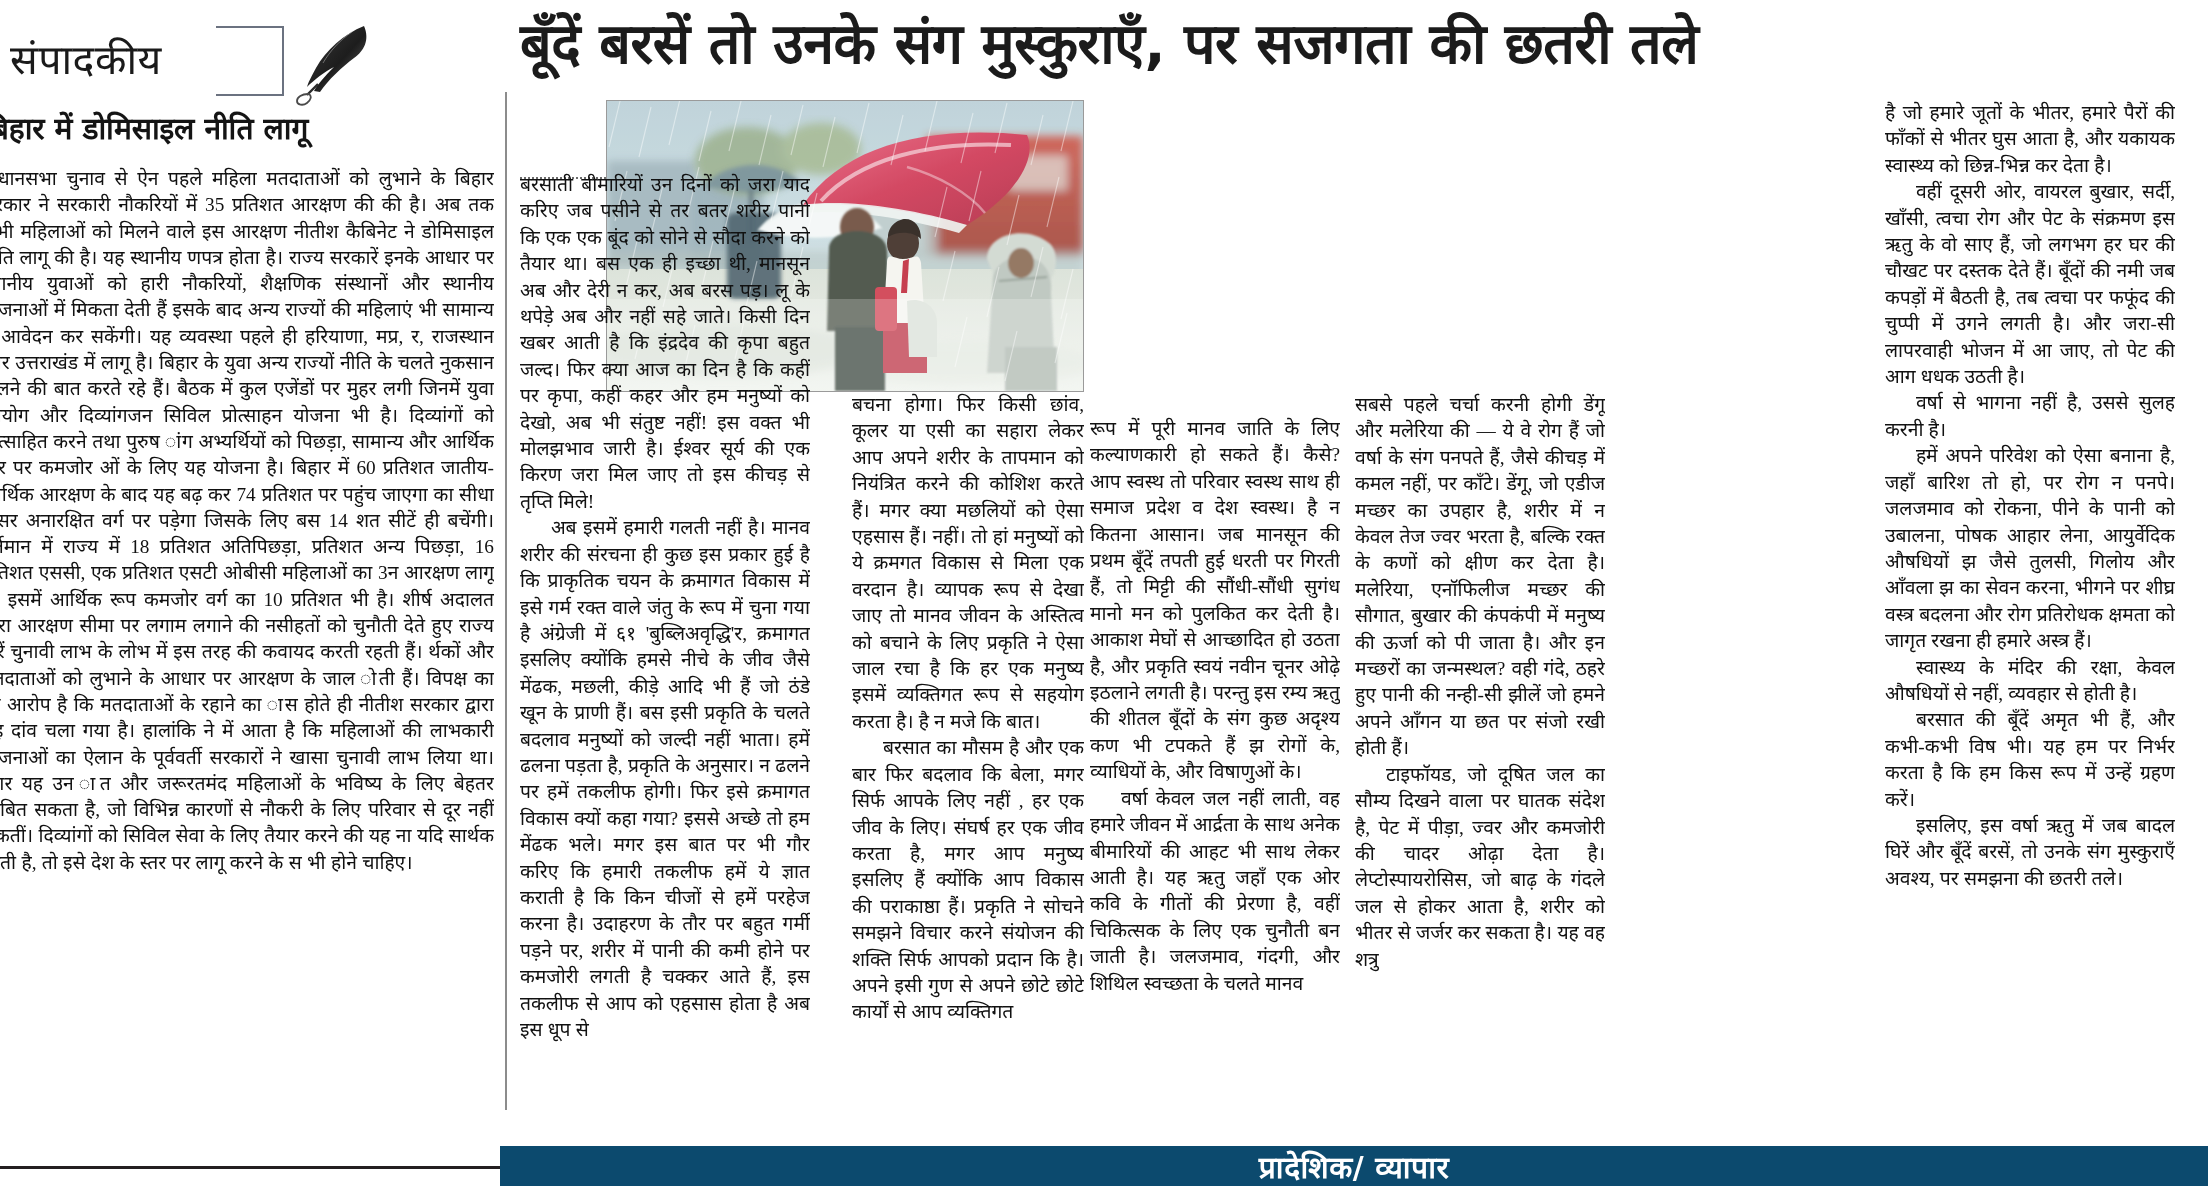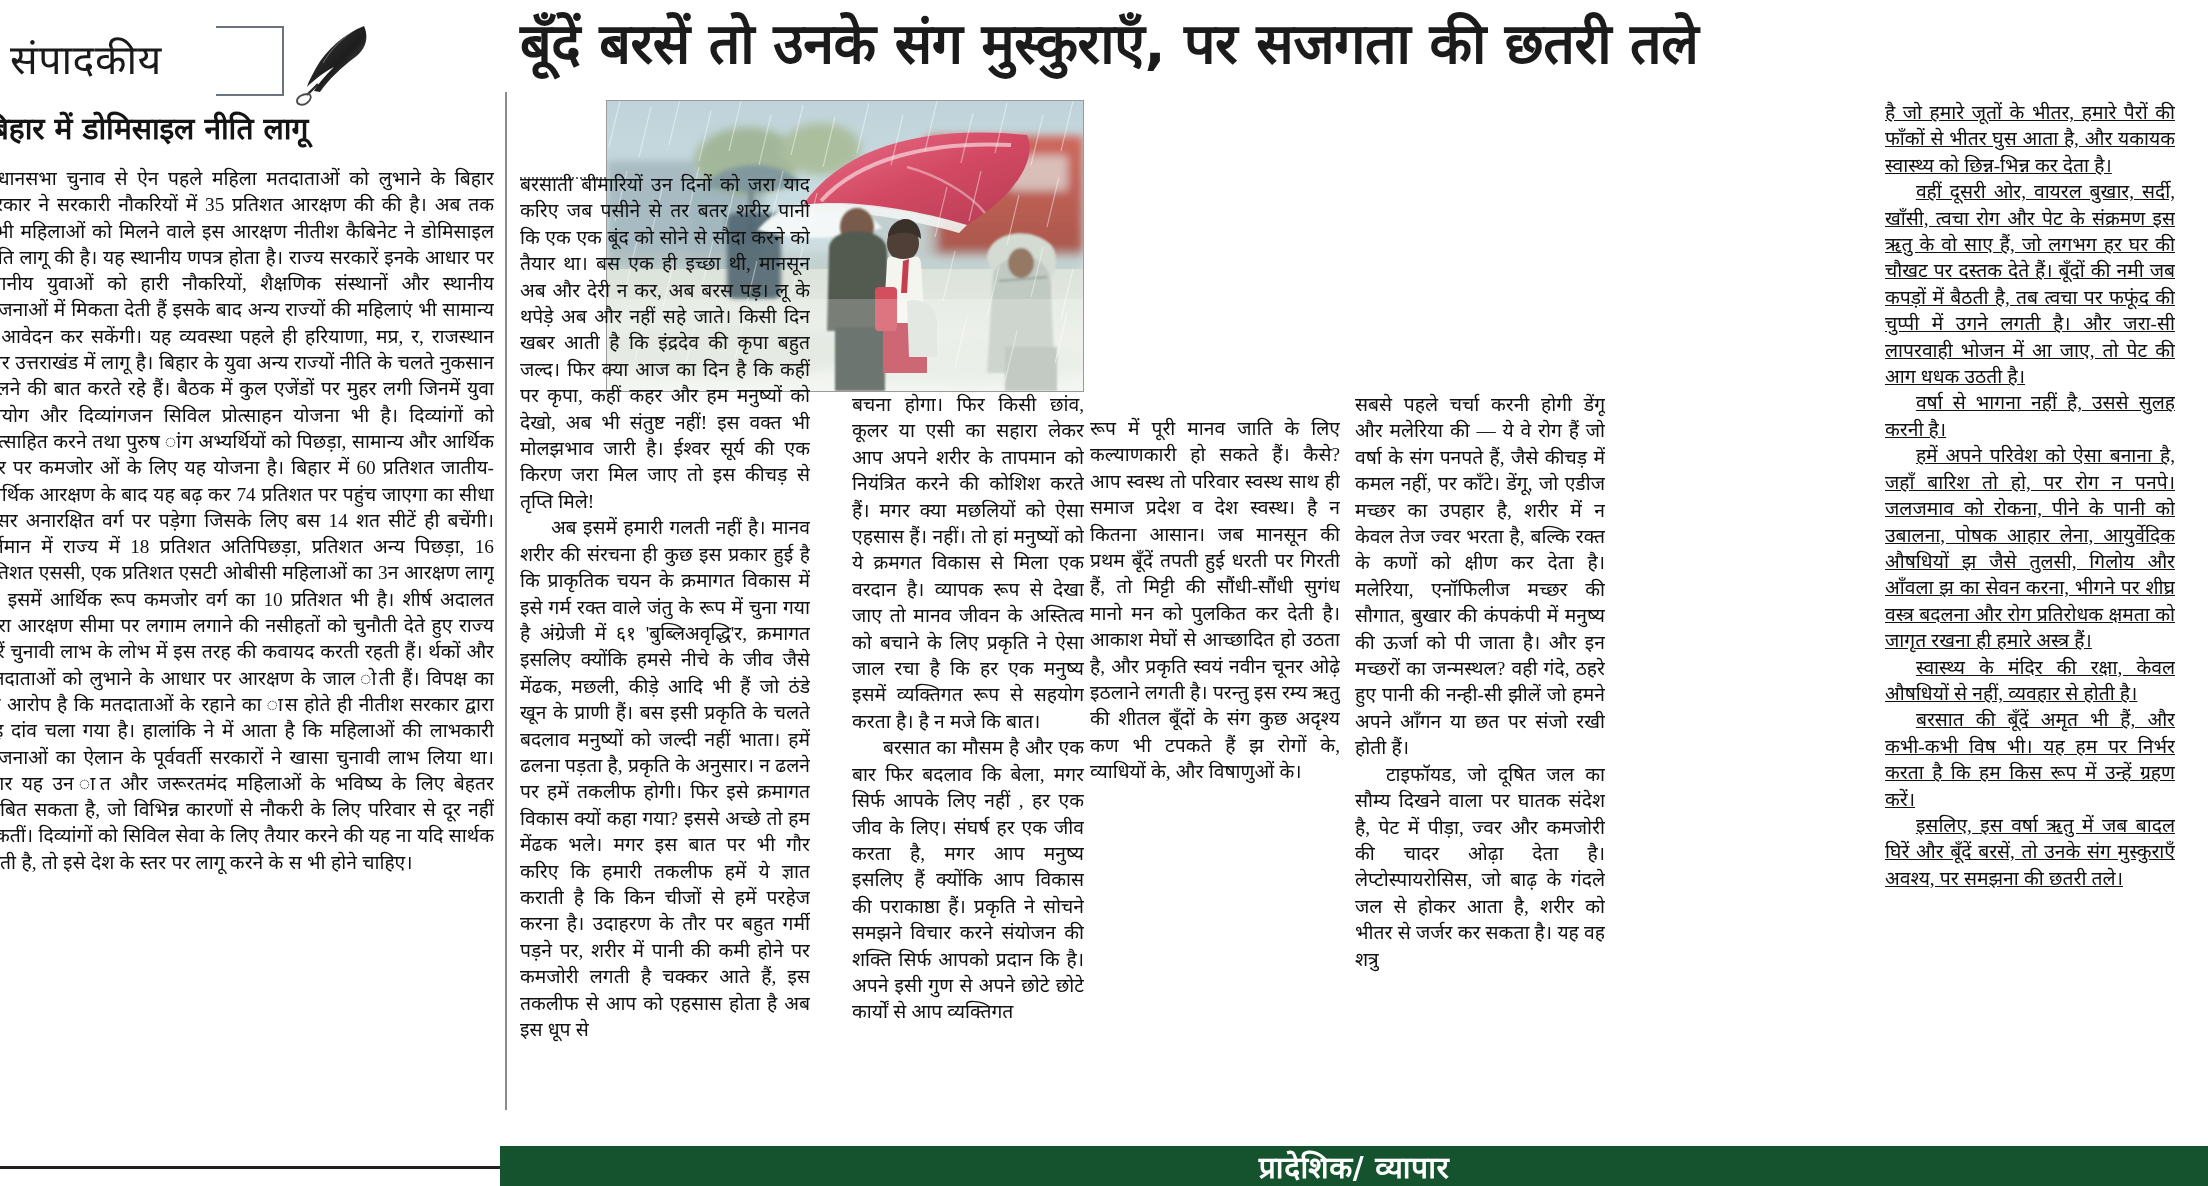--- a/index.html
+++ b/index.html
@@ -97,26 +97,26 @@
     color:#111;overflow:hidden;word-spacing:.4px;
   }
   .col p{margin:0;}
   .col p + p{text-indent:1.6em;}
 
   
   #c1{left:520px;top:172px;width:290px;height:940px;}
   #c2{left:842px;top:392px;width:232px;height:720px;margin-left:10px;}
   #c3{left:1090px;top:392px;width:250px;height:720px;margin-top:24px;}
   #c4{left:1355px;top:392px;width:250px;height:720px;}
-  #c6{left:1885px;top:100px;width:290px;height:1012px;text-decoration:underline;}
+  #c6{left:1885px;top:100px;width:290px;height:1012px;}
 
   
   .banner{
     position:absolute;left:500px;top:1146px;width:1708px;height:40px;
-    background:#14532d;
+    background:#0c4a6e;
   }
   .banner-text{
     position:absolute;left:0;top:0;width:1708px;height:40px;
     display:flex;align-items:center;justify-content:center;
     color:#ffffff;
     font-family:"DejaVu Sans","Liberation Sans",sans-serif;
     font-size:30px;font-weight:700;letter-spacing:.5px;
     white-space:nowrap;
   }
   .banner-rule{
@@ -317,20 +317,21 @@
     <p>अब इसमें हमारी गलती नहीं है। मानव शरीर की संरचना ही कुछ इस प्रकार हुई है कि प्राकृतिक चयन के क्रमागत विकास में इसे गर्म रक्त वाले जंतु के रूप में चुना गया है अंग्रेजी में ६१ 'बुब्लिअवृद्धि'र, क्रमागत इसलिए क्योंकि हमसे नीचे के जीव जैसे मेंढक, मछली, कीड़े आदि भी हैं जो ठंडे खून के प्राणी हैं। बस इसी प्रकृति के चलते बदलाव मनुष्यों को जल्दी नहीं भाता। हमें ढलना पड़ता है, प्रकृति के अनुसार। न ढलने पर हमें तकलीफ होगी। फिर इसे क्रमागत विकास क्यों कहा गया? इससे अच्छे तो हम मेंढक भले। मगर इस बात पर भी गौर करिए कि हमारी तकलीफ हमें ये ज्ञात कराती है कि किन चीजों से हमें परहेज करना है। उदाहरण के तौर पर बहुत गर्मी पड़ने पर, शरीर में पानी की कमी होने पर कमजोरी लगती है चक्कर आते हैं, इस तकलीफ से आप को एहसास होता है अब इस धूप से</p>
   </div>
 
   <div class="col" id="c2">
     <p>बचना होगा। फिर किसी छांव, कूलर या एसी का सहारा लेकर आप अपने शरीर के तापमान को नियंत्रित करने की कोशिश करते हैं। मगर क्या मछलियों को ऐसा एहसास हैं। नहीं। तो हां मनुष्यों को ये क्रमगत विकास से मिला एक वरदान है। व्यापक रूप से देखा जाए तो मानव जीवन के अस्तित्व को बचाने के लिए प्रकृति ने ऐसा जाल रचा है कि हर एक मनुष्य इसमें व्यक्तिगत रूप से सहयोग करता है। है न मजे कि बात।</p>
     <p>बरसात का मौसम है और एक बार फिर बदलाव कि बेला, मगर सिर्फ आपके लिए नहीं , हर एक जीव के लिए। संघर्ष हर एक जीव करता है, मगर आप मनुष्य इसलिए हैं क्योंकि आप विकास की पराकाष्ठा हैं। प्रकृति ने सोचने समझने विचार करने संयोजन की शक्ति सिर्फ आपको प्रदान कि है। अपने इसी गुण से अपने छोटे छोटे कार्यों से आप व्यक्तिगत</p>
   </div>
 
   <div class="col" id="c3">
     <p>रूप में पूरी मानव जाति के लिए कल्याणकारी हो सकते हैं। कैसे? आप स्वस्थ तो परिवार स्वस्थ साथ ही समाज प्रदेश व देश स्वस्थ। है न कितना आसान। जब मानसून की प्रथम बूँदें तपती हुई धरती पर गिरती हैं, तो मिट्टी की सौंधी-सौंधी सुगंध मानो मन को पुलकित कर देती है। आकाश मेघों से आच्छादित हो उठता है, और प्रकृति स्वयं नवीन चूनर ओढ़े इठलाने लगती है। परन्तु इस रम्य ऋतु की शीतल बूँदों के संग कुछ अदृश्य कण भी टपकते हैं झ रोगों के, व्याधियों के, और विषाणुओं के।</p>
+    <p>वर्षा केवल जल नहीं लाती, वह हमारे जीवन में आर्द्रता के साथ अनेक बीमारियों की आहट भी साथ लेकर आती है। यह ऋतु जहाँ एक ओर कवि के गीतों की प्रेरणा है, वहीं चिकित्सक के लिए एक चुनौती बन जाती है। जलजमाव, गंदगी, और शिथिल स्वच्छता के चलते मानव</p>
   </div>
 
   <div class="col" id="c4">
     <p>सबसे पहले चर्चा करनी होगी डेंगू और मलेरिया की — ये वे रोग हैं जो वर्षा के संग पनपते हैं, जैसे कीचड़ में कमल नहीं, पर काँटे। डेंगू, जो एडीज मच्छर का उपहार है, शरीर में न केवल तेज ज्वर भरता है, बल्कि रक्त के कणों को क्षीण कर देता है। मलेरिया, एनॉफिलीज मच्छर की सौगात, बुखार की कंपकंपी में मनुष्य की ऊर्जा को पी जाता है। और इन मच्छरों का जन्मस्थल? वही गंदे, ठहरे हुए पानी की नन्ही-सी झीलें जो हमने अपने आँगन या छत पर संजो रखी होती हैं।</p>
     <p>टाइफॉयड, जो दूषित जल का सौम्य दिखने वाला पर घातक संदेश है, पेट में पीड़ा, ज्वर और कमजोरी की चादर ओढ़ा देता है। लेप्टोस्पायरोसिस, जो बाढ़ के गंदले जल से होकर आता है, शरीर को भीतर से जर्जर कर सकता है। यह वह शत्रु</p>
   </div>
 
   <div class="col" id="c6">
     <p>है जो हमारे जूतों के भीतर, हमारे पैरों की फाँकों से भीतर घुस आता है, और यकायक स्वास्थ्य को छिन्न-भिन्न कर देता है।</p>
     <p>वहीं दूसरी ओर, वायरल बुखार, सर्दी, खाँसी, त्वचा रोग और पेट के संक्रमण इस ऋतु के वो साए हैं, जो लगभग हर घर की चौखट पर दस्तक देते हैं। बूँदों की नमी जब कपड़ों में बैठती है, तब त्वचा पर फफूंद की चुप्पी में उगने लगती है। और जरा-सी लापरवाही भोजन में आ जाए, तो पेट की आग धधक उठती है।</p>

